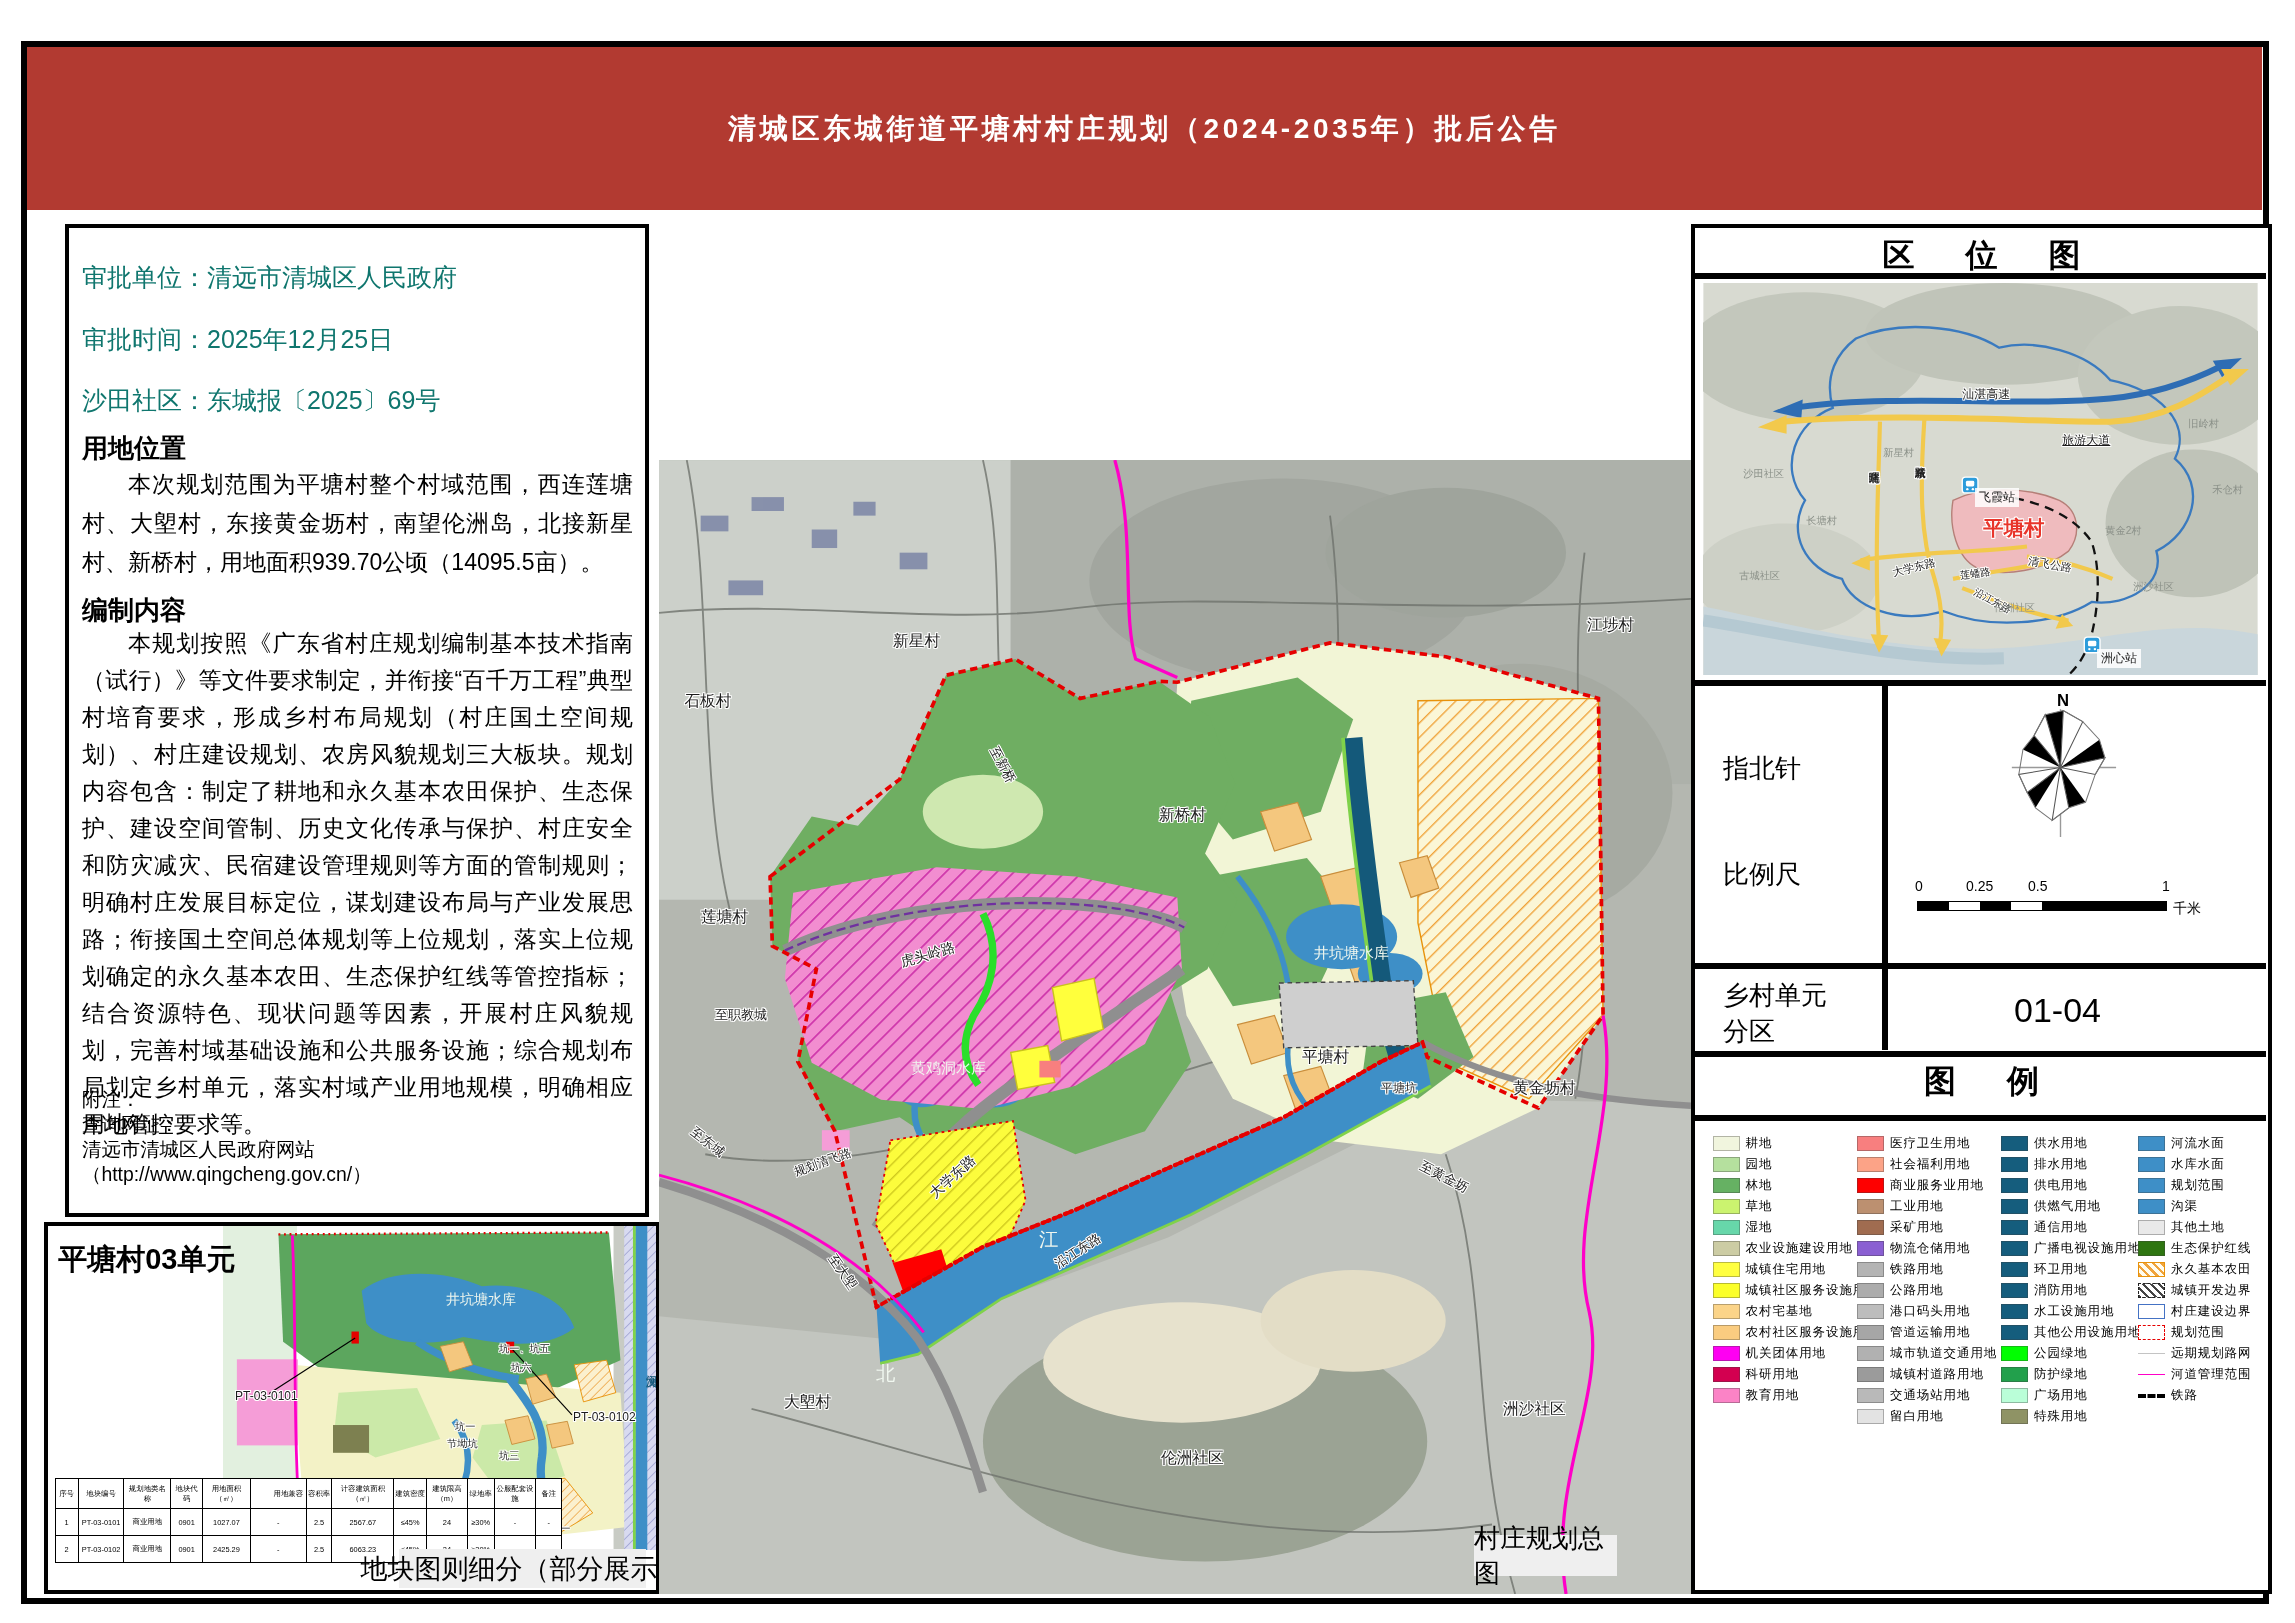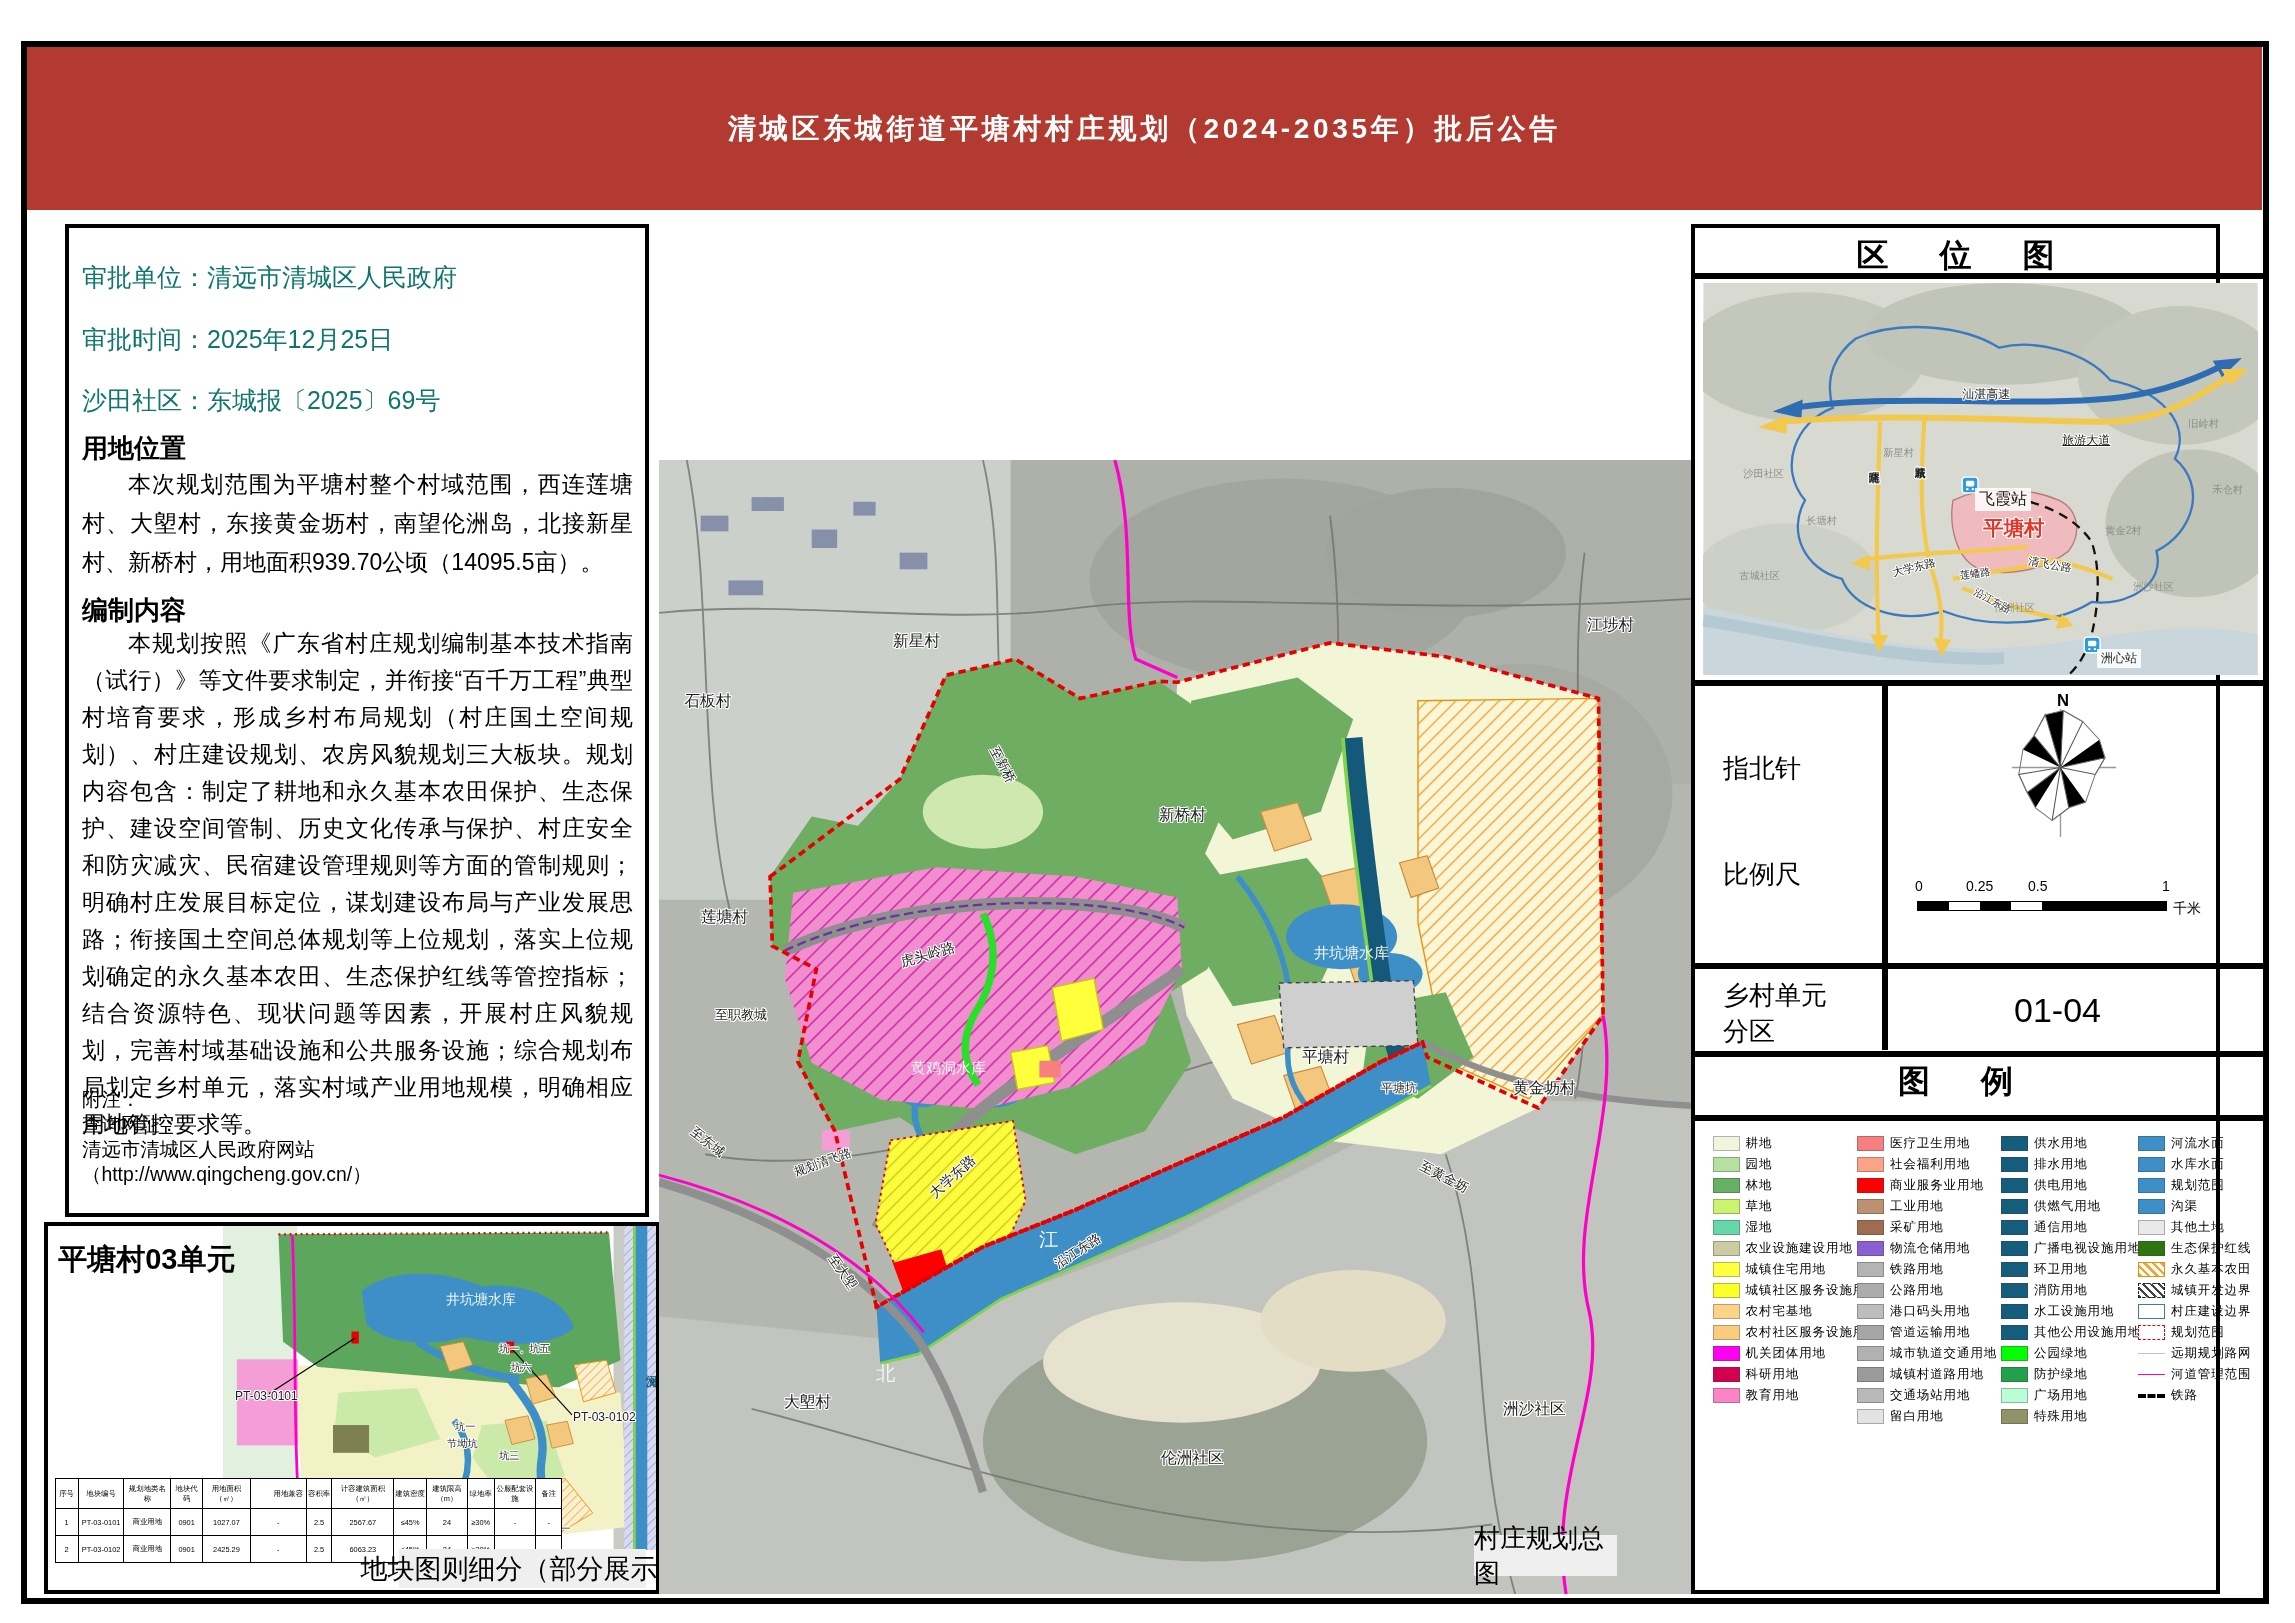--- a/index.html
+++ b/index.html
@@ -28,21 +28,21 @@
   .inset-caption{position:absolute;left:351px;top:323px;width:247px;height:39px;background:#efefef;display:flex;align-items:center;justify-content:center;font-size:27px;color:#000;z-index:8;white-space:nowrap;}
   
   .main-map{position:absolute;left:659px;top:460px;width:1032px;height:1134px;overflow:hidden;background:#b7bab2;}
   .map-caption{position:absolute;left:1474px;top:1535px;width:143px;height:41px;background:#efefef;display:flex;align-items:center;justify-content:center;font-size:26px;color:#000;z-index:9;}
   
   .map-label{position:absolute;color:#1c1c1c;white-space:nowrap;z-index:5;
     text-shadow:0.9px 0.9px 0 #fff,-0.9px -0.9px 0 #fff,0.9px -0.9px 0 #fff,-0.9px 0.9px 0 #fff,0 0.9px 0 #fff,0 -0.9px 0 #fff,0.9px 0 0 #fff,-0.9px 0 0 #fff;}
   .map-label.nohalo{text-shadow:none;}
   .map-label.vert{writing-mode:vertical-rl;}
   
-  .right-panel{position:absolute;left:1691px;top:224px;width:529px;height:1370px;border:4.6px solid #000;box-sizing:border-box;background:#fff;}
+  .right-panel{position:absolute;left:1691px;top:224px;width:581px;height:1370px;border:4.6px solid #000;box-sizing:border-box;background:#fff;}
   .rp-title{position:absolute;left:0;width:100%;text-align:center;font-size:32px;font-weight:bold;letter-spacing:21px;color:#000;text-indent:21px;}
   .rp-divider{position:absolute;left:0;width:571px;height:5.6px;background:#000;}
   .rp-vdivider{position:absolute;width:5.6px;background:#000;}
   .loc-map{position:absolute;left:8.3px;top:51px;width:555px;height:397px;}
   .rp-cell-label{position:absolute;font-size:26px;color:#000;font-weight:normal;}
   .unit-value{position:absolute;font-size:34px;color:#000;}
   
   .legend-body{position:absolute;left:0px;top:892px;width:571px;height:465px;}
   .legend-col{position:absolute;top:13px;width:139px;}
   .lg-item{display:flex;align-items:center;height:21px;gap:6px;}
@@ -398,21 +398,21 @@
           <div class="map-label" style="left: 269px; top: 311px; font-size: 10.2px; transform: rotate(28deg);">沿江东路</div>
           <div class="map-label nohalo" style="left: 180px; top: 163px; font-size: 10.2px; color: rgb(139, 145, 137);">新星村</div>
           <div class="map-label nohalo" style="left: 485px; top: 134px; font-size: 10.2px; color: rgb(139, 145, 137);">旧岭村</div>
           <div class="map-label nohalo" style="left: 509px; top: 200px; font-size: 10.2px; color: rgb(139, 145, 137);">禾仓村</div>
           <div class="map-label nohalo" style="left: 103px; top: 231px; font-size: 10.2px; color: rgb(139, 145, 137);">长塘村</div>
           <div class="map-label nohalo" style="left: 40px; top: 184px; font-size: 10.2px; color: rgb(139, 145, 137);">沙田社区</div>
           <div class="map-label nohalo" style="left: 36px; top: 286px; font-size: 10.2px; color: rgb(139, 145, 137);">古城社区</div>
           <div class="map-label nohalo" style="left: 291px; top: 318px; font-size: 10.2px; color: rgb(139, 145, 137);">伦洲社区</div>
           <div class="map-label nohalo" style="left: 430px; top: 297px; font-size: 10.2px; color: rgb(139, 145, 137);">洲沙社区</div>
           <div class="map-label nohalo" style="left: 402px; top: 241px; font-size: 10.2px; color: rgb(139, 145, 137);">黄金2村</div>
-          <div class="map-label" style="left: 272px; top: 205px; font-size: 16px; background: rgba(255, 255, 255, 0.85); padding: 0.9px 3.7px; text-shadow: none;">飞霞站</div>
+          <div class="map-label" style="left: 272px; top: 205px; font-size: 12px; background: rgba(255, 255, 255, 0.85); padding: 0.9px 3.7px; text-shadow: none;">飞霞站</div>
           <div class="map-label" style="left: 394px; top: 366px; font-size: 12px; background: rgba(255, 255, 255, 0.85); padding: 0.9px 3.7px; text-shadow: none;">洲心站</div>
         </div>
       <div class="map-label" id="loc-highlight" style="left:280px;top:231px;font-size:20.4px;font-weight:bold;color:#E8352B;">平塘村</div>
     </div>
 
     <div class="rp-divider" style="top:452px"></div>
 
     <div>
       <div class="rp-vdivider" style="left:187px;top:457px;height:278px;"></div>
       <div class="rp-cell-label" style="left:28px;top:523px;">指北针</div>

